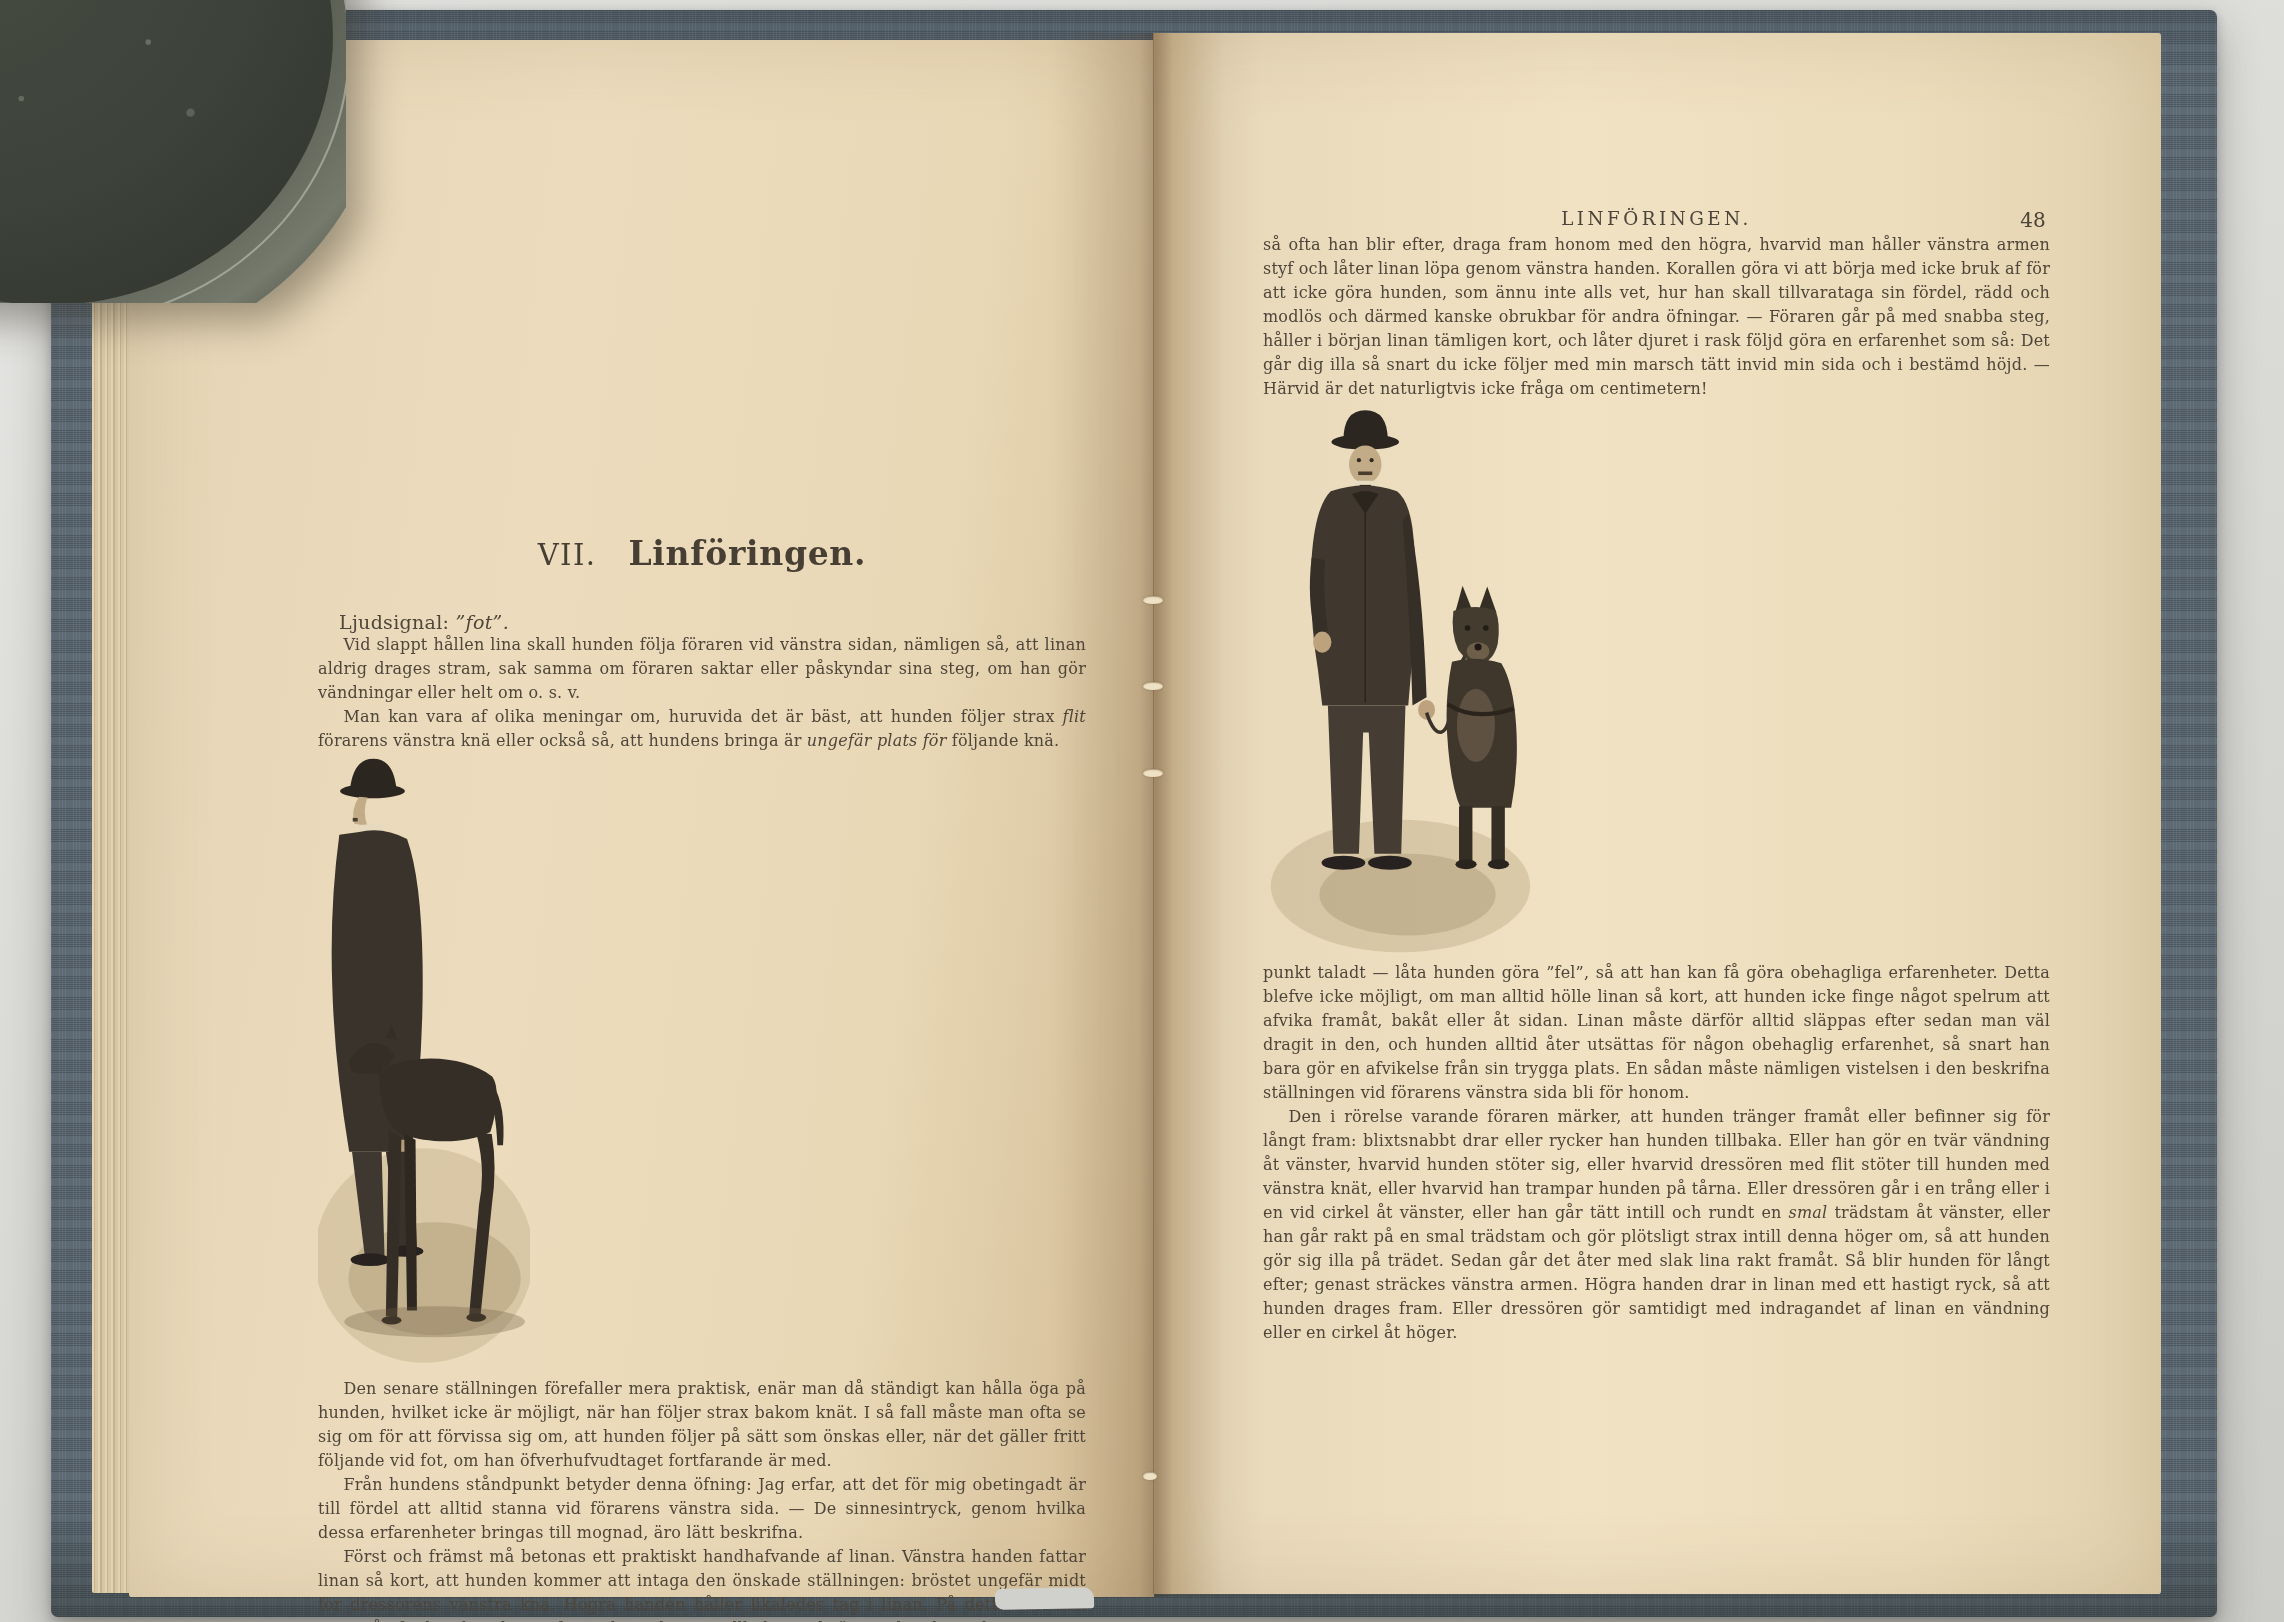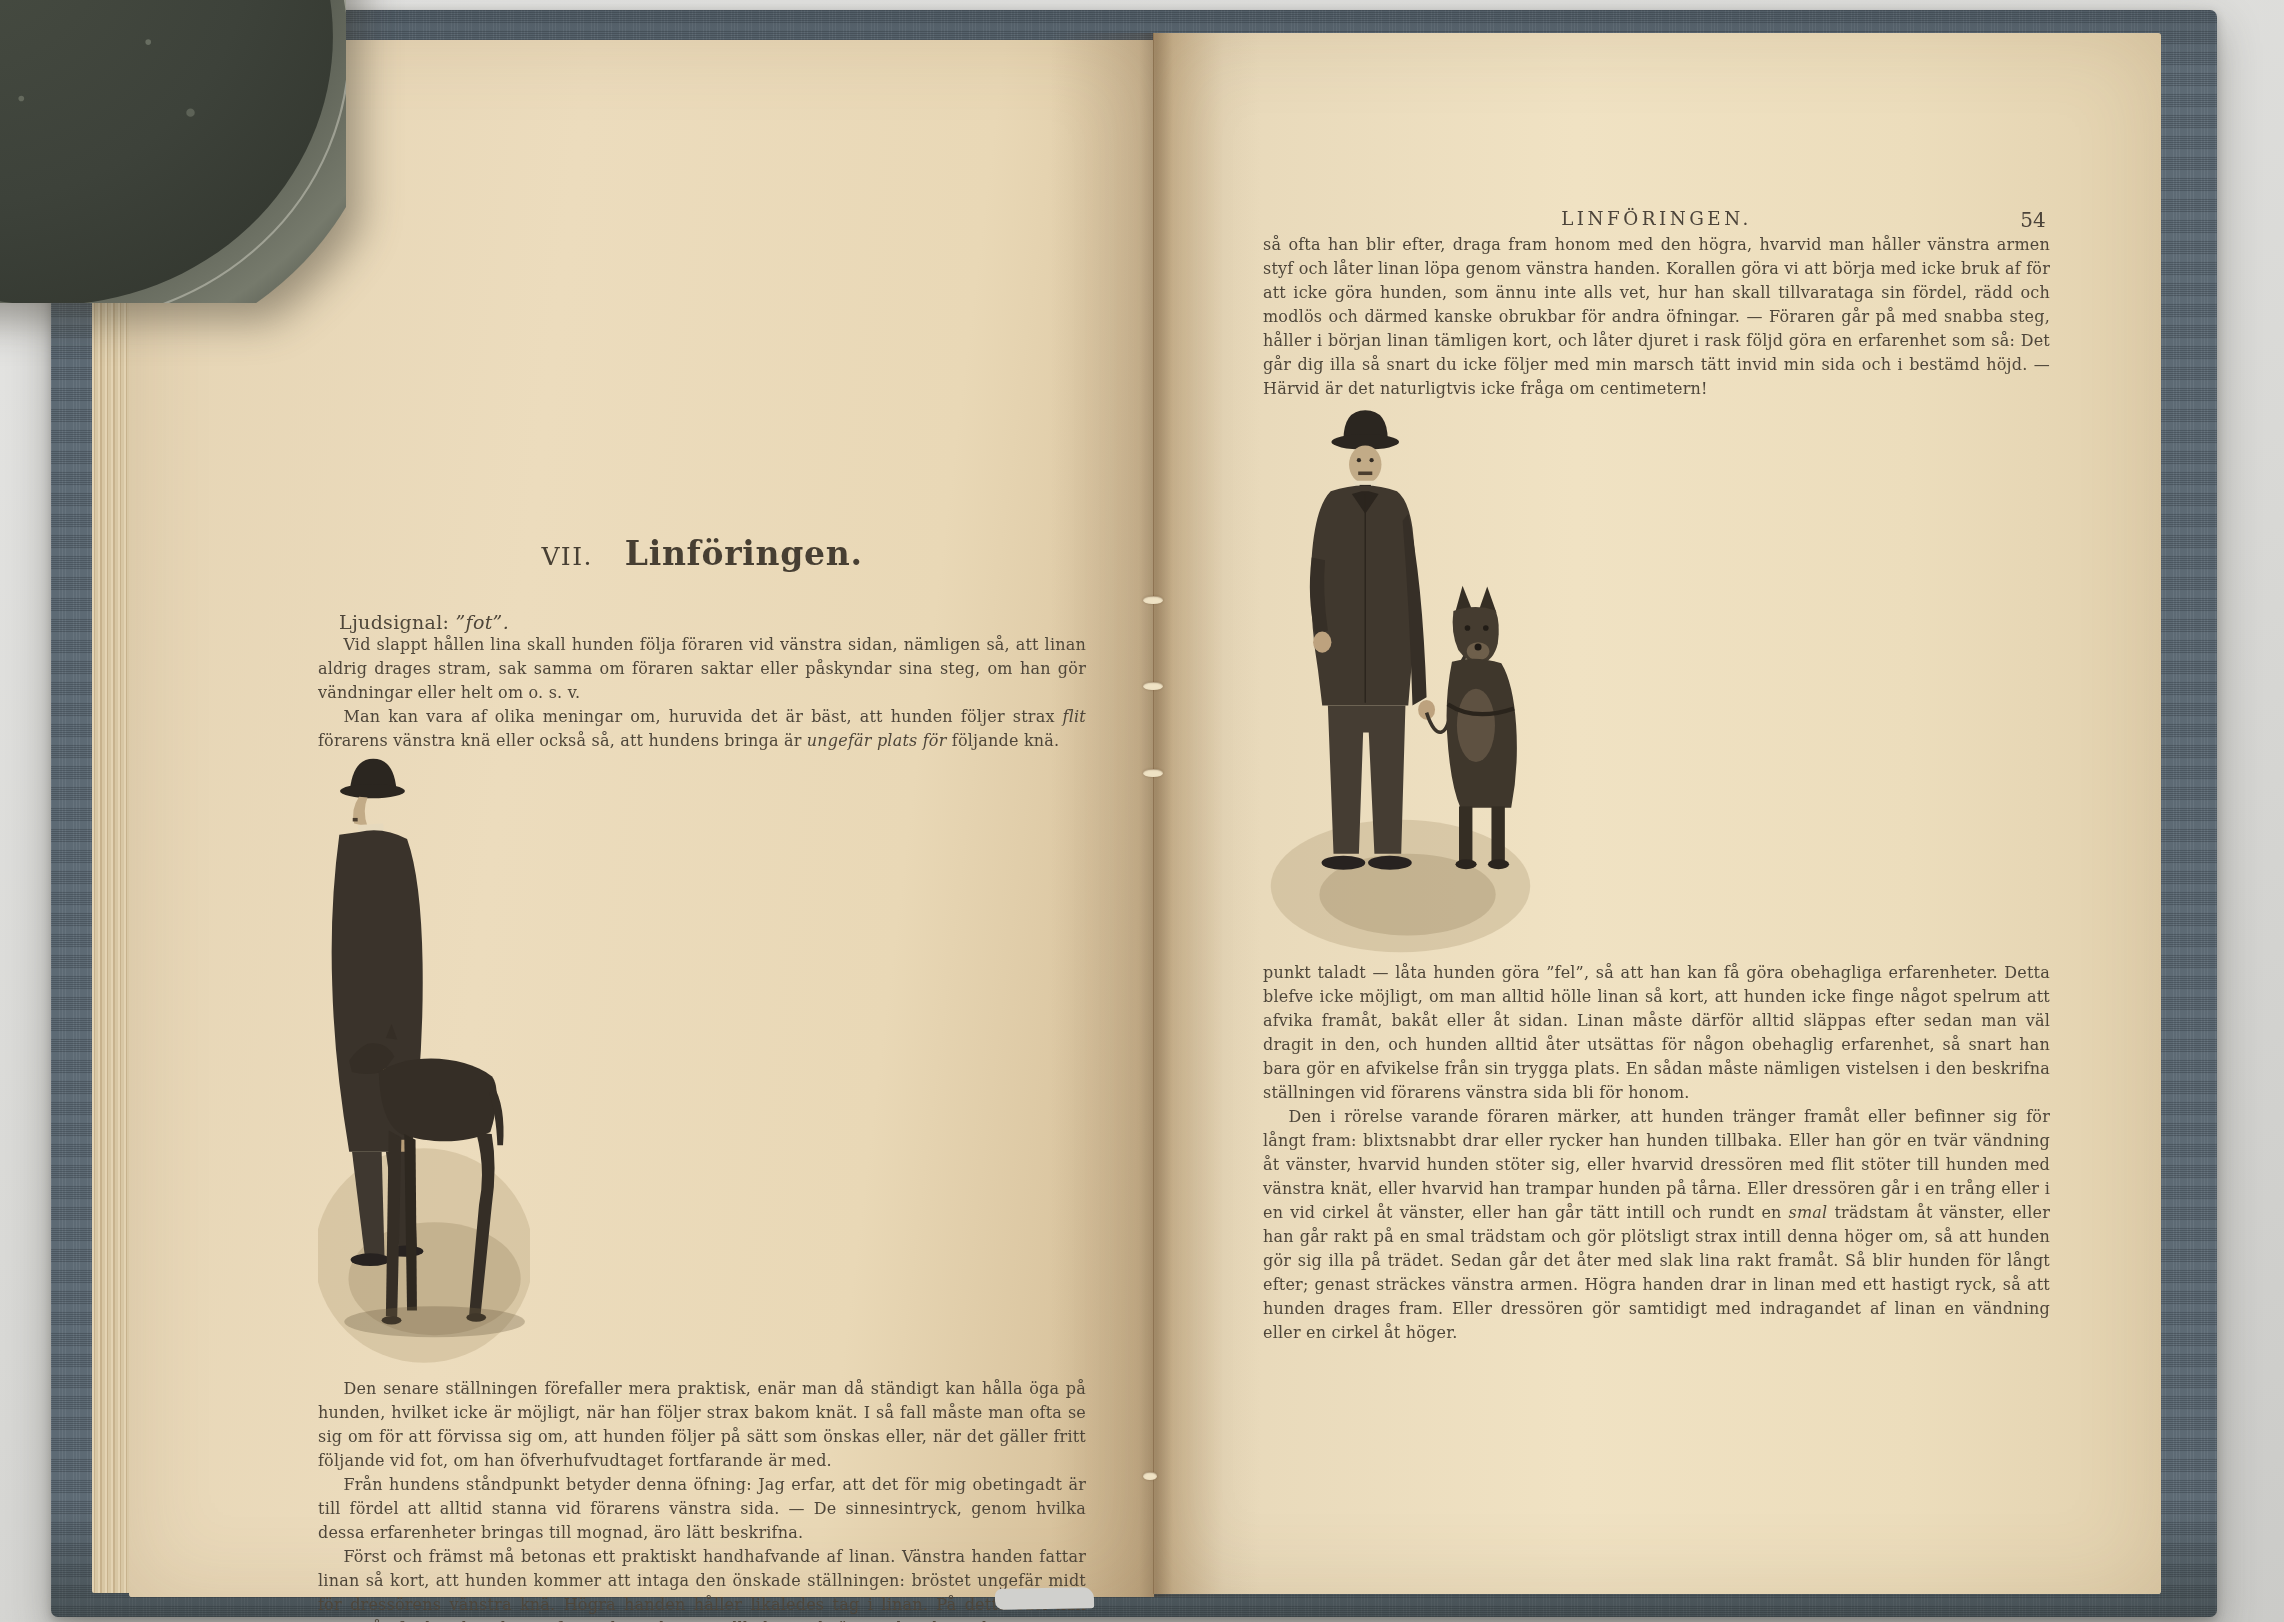--- a/index.html
+++ b/index.html
@@ -49,21 +49,21 @@
     position:absolute;left:944px;top:1578px;width:99px;height:21px;background:#d0d0cd;
     border-radius:7px 11.3px 2.8px 8.5px;transform:rotate(-1deg);
   }
   
   .tin{position:absolute;left:-106px;top:-113px;width:452px;height:416px;z-index:6;
        filter:drop-shadow(14px 18.3px 20px rgba(60,55,45,.45));}
   
   .content-left{position:absolute;left:189px;top:0;width:768px;}
   .content-right{position:absolute;left:110px;top:0;width:787px;}
   .chapter-heading{margin-top:494px;text-align:center;white-space:nowrap;color:#473f33;}
-  .chap-num{font-size:25px;letter-spacing:1.4px;margin-right:32px;}
+  .chap-num{font-size:29px;letter-spacing:1.4px;margin-right:32px;}
   .chap-title{font-size:33px;font-weight:bold;letter-spacing:0.7px;}
   .signal-line{margin-top:38px;font-size:19px;text-indent:21px;letter-spacing:0.3px;}
   .body-start{margin-top:17px;}
   p.bp{margin:0;font-size:16px;line-height:24px;text-align:justify;text-indent:25.4px;
        letter-spacing:0.2px;color:#4e463a;}
   p.bp.noindent{text-indent:0;}
   em{}
   .running-header{position:relative;margin-top:175px;height:25.4px;color:#4a423' }
   .running-header{position:relative;margin-top:175px;height:25.4px;}
   .rh-title{display:block;text-align:center;font-size:18.3px;letter-spacing:3.5px;color:#4c443a;}
@@ -153,21 +153,21 @@
   <div class="page page-right">
     <div class="ghost g2" style="left:254px;top:833px;width:367px;"></div>
     <div class="ghost g2" style="left:212px;top:1101px;width:437px;"></div>
     <div class="speck" style="left:874px;top:725px;"></div>
     <div class="speck" style="left:494px;top:41px;"></div>
 
     <div class="content-right">
 
       <div class="running-header">
         <span class="rh-title">LINFÖRINGEN.</span>
-        <span class="rh-page">54</span>
+        <span class="rh-page">48</span>
       </div>
 
       <p class="bp noindent rbody-start">så ofta han blir efter, draga fram honom med den högra, hvarvid man håller vänstra armen styf och låter linan löpa genom vänstra handen. Korallen göra vi att börja med icke bruk af för att icke göra hunden, som ännu inte alls vet, hur han skall tillvarataga sin fördel, rädd och modlös och därmed kanske obrukbar för andra öfningar. — Föraren går på med snabba steg, håller i början linan tämligen kort, och låter djuret i rask följd göra en erfarenhet som så: Det går dig illa så snart du icke följer med min marsch tätt invid min sida och i bestämd höjd. — Härvid är det naturligtvis icke fråga om centimetern!</p>
 
 
       <div class="fig-right">
         <svg width="275" height="557" viewBox="0 0 390 790">
           <ellipse cx="195" cy="688" rx="184" ry="94" fill="#b39d77" opacity="0.35"></ellipse>
           <ellipse cx="205" cy="700" rx="125" ry="58" fill="#89754f" opacity="0.25"></ellipse>
           <g fill="#40382e">

